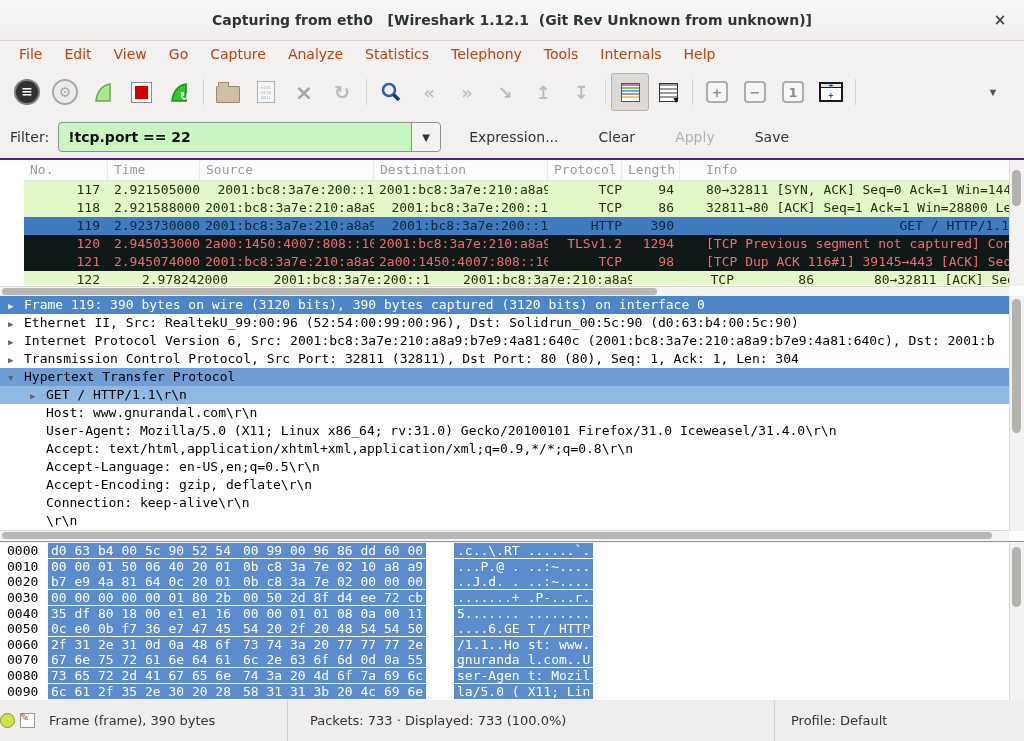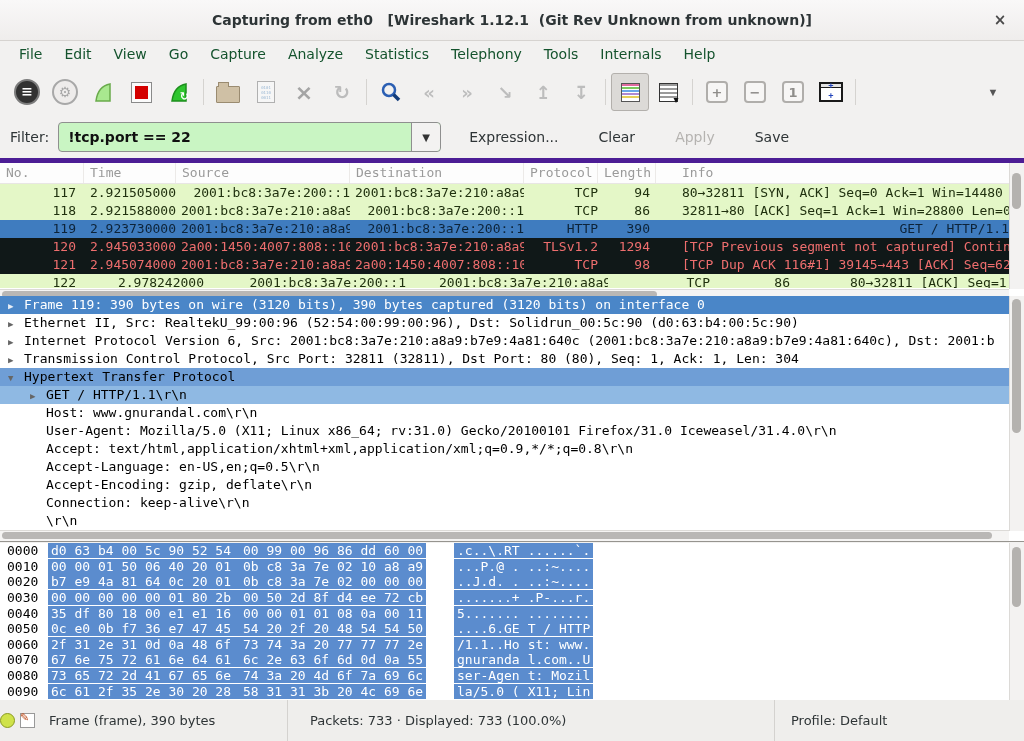--- a/index.html
+++ b/index.html
@@ -11,21 +11,21 @@
   .titlebar{position:absolute;top:0;left:0;right:0;height:40px;
     background:linear-gradient(#f9f8f8,#efedec);border-bottom:1px solid #d6d3d0;
     display:flex;align-items:center;justify-content:center;}
   .title{font-weight:bold;font-size:14px;color:#2d3436;white-space:pre;}
   .winclose{position:absolute;right:10px;top:0;height:40px;width:28px;display:flex;
     align-items:center;justify-content:center;color:#4a4a4a;font-size:15px;cursor:default;}
   .winclose::after{content:"×";font-weight:bold;}
 
   
   .menubar{position:absolute;top:40px;left:0;right:0;height:28px;display:flex;align-items:center;padding-left:8px;}
-  .menu-item{padding:0 11px;font-size:14px;line-height:28px;color:#14532d;}
+  .menu-item{padding:0 11px;font-size:14px;line-height:28px;color:#c2410c;}
 
   
   .toolbar{position:absolute;top:68px;left:0;right:0;height:48px;display:flex;align-items:center;padding-left:8px;}
   .tb{width:38px;height:38px;border:0;background:transparent;display:flex;align-items:center;justify-content:center;padding:0;position:relative;}
   .tb.pressed{background:#dcdad7;border:1px solid #b3b0ac;border-radius:3px;}
   .tsep{width:1px;height:26px;background:#d5d3d0;margin:0 5px;}
   .tspacer{flex:1;}
   .ic{display:inline-flex;align-items:center;justify-content:center;position:relative;}
   .ga::after{font-family:"DejaVu Sans",sans-serif;}
   .ic-interfaces{width:22px;height:22px;border-radius:50%;background:#323232;border:2px solid #7c7c7c;color:#fff;font-size:14px;font-weight:bold;}
@@ -68,21 +68,21 @@
   .filterbar{position:absolute;top:116px;left:0;right:0;height:42px;display:flex;align-items:center;padding-left:10px;}
   .flabel{font-size:14px;margin-right:9px;}
   .fentry{width:372px;height:28px;background:#c9f5c3;border:1px solid #8f8f8f;border-radius:4px;position:relative;display:flex;align-items:center;padding-left:9px;margin-right:8px;}
   .fval{font-size:14px;font-weight:600;color:#101010;}
   .fdrop{position:absolute;right:0;top:0;bottom:0;width:28px;border-left:1px solid #8f8f8f;display:flex;align-items:center;justify-content:center;background:#f3f2f1;border-radius:0 4px 4px 0;color:#333;font-size:10px;}
   .fdrop::after{content:"▼";}
   .fbtn{font-size:14px;color:#2e3436;margin:0 20px;}
   .fbtn.disabled{color:#b5b3b0;}
 
   
-  .plist{position:absolute;top:158px;left:0;right:0;height:137px;background:#fff;border-top:5px solid #4c1d95;border-bottom:1px solid #96948f;overflow:hidden;font-size:13px;}
+  .plist{position:absolute;top:158px;left:0;right:0;height:137px;background:#fff;border-top:2px solid #4c1d95;border-bottom:1px solid #96948f;overflow:hidden;font-size:13px;padding-left:24px;}
   .phead{display:flex;height:20px;line-height:20px;color:#9a9a9a;background:#fdfdfd;border-bottom:1px solid #e8e6e4;}
   .hc{padding-left:6px;border-right:1px solid #eceae8;overflow:hidden;white-space:pre;box-sizing:border-box;}
   .c{padding-left:5px;overflow:hidden;white-space:pre;box-sizing:border-box;flex-shrink:0;text-align:right;}
   .w-no{width:84px;} .w-time{width:92px;} .w-src{width:174px;} .w-dst{width:174px;}
   .w-proto{width:74px;} .w-len{width:58px;} .w-info{flex:1;padding-left:26px;}
   .c.w-no{text-align:right;padding-right:8px;}
   .c.w-len{text-align:right;padding-right:6px;}
   .pbody{width:calc(100% - 15px);}
   .prow{display:flex;height:18px;line-height:18px;}
   .prow.green{background:#e4f7c7;color:#20310f;}

